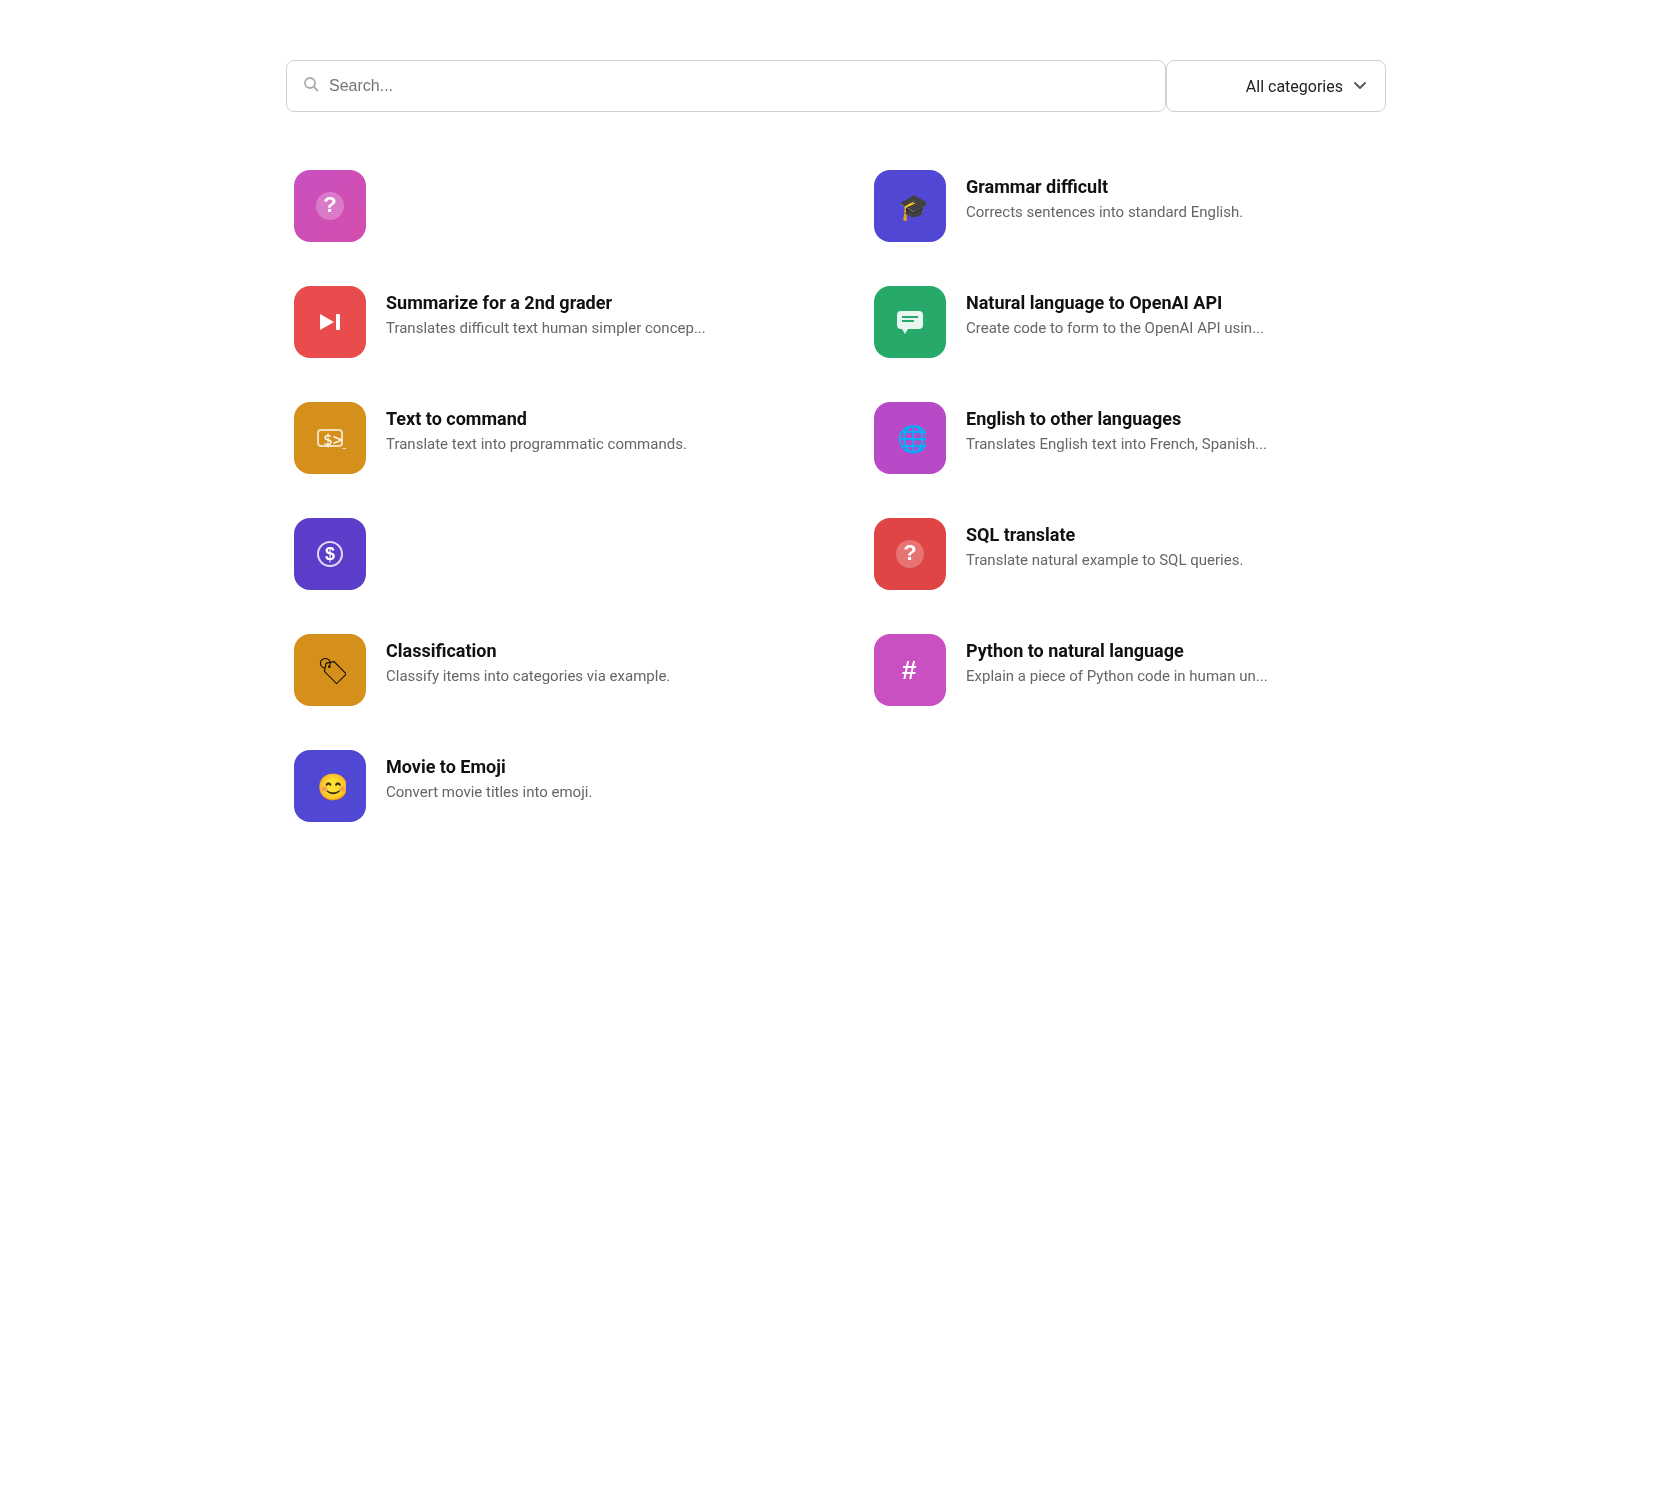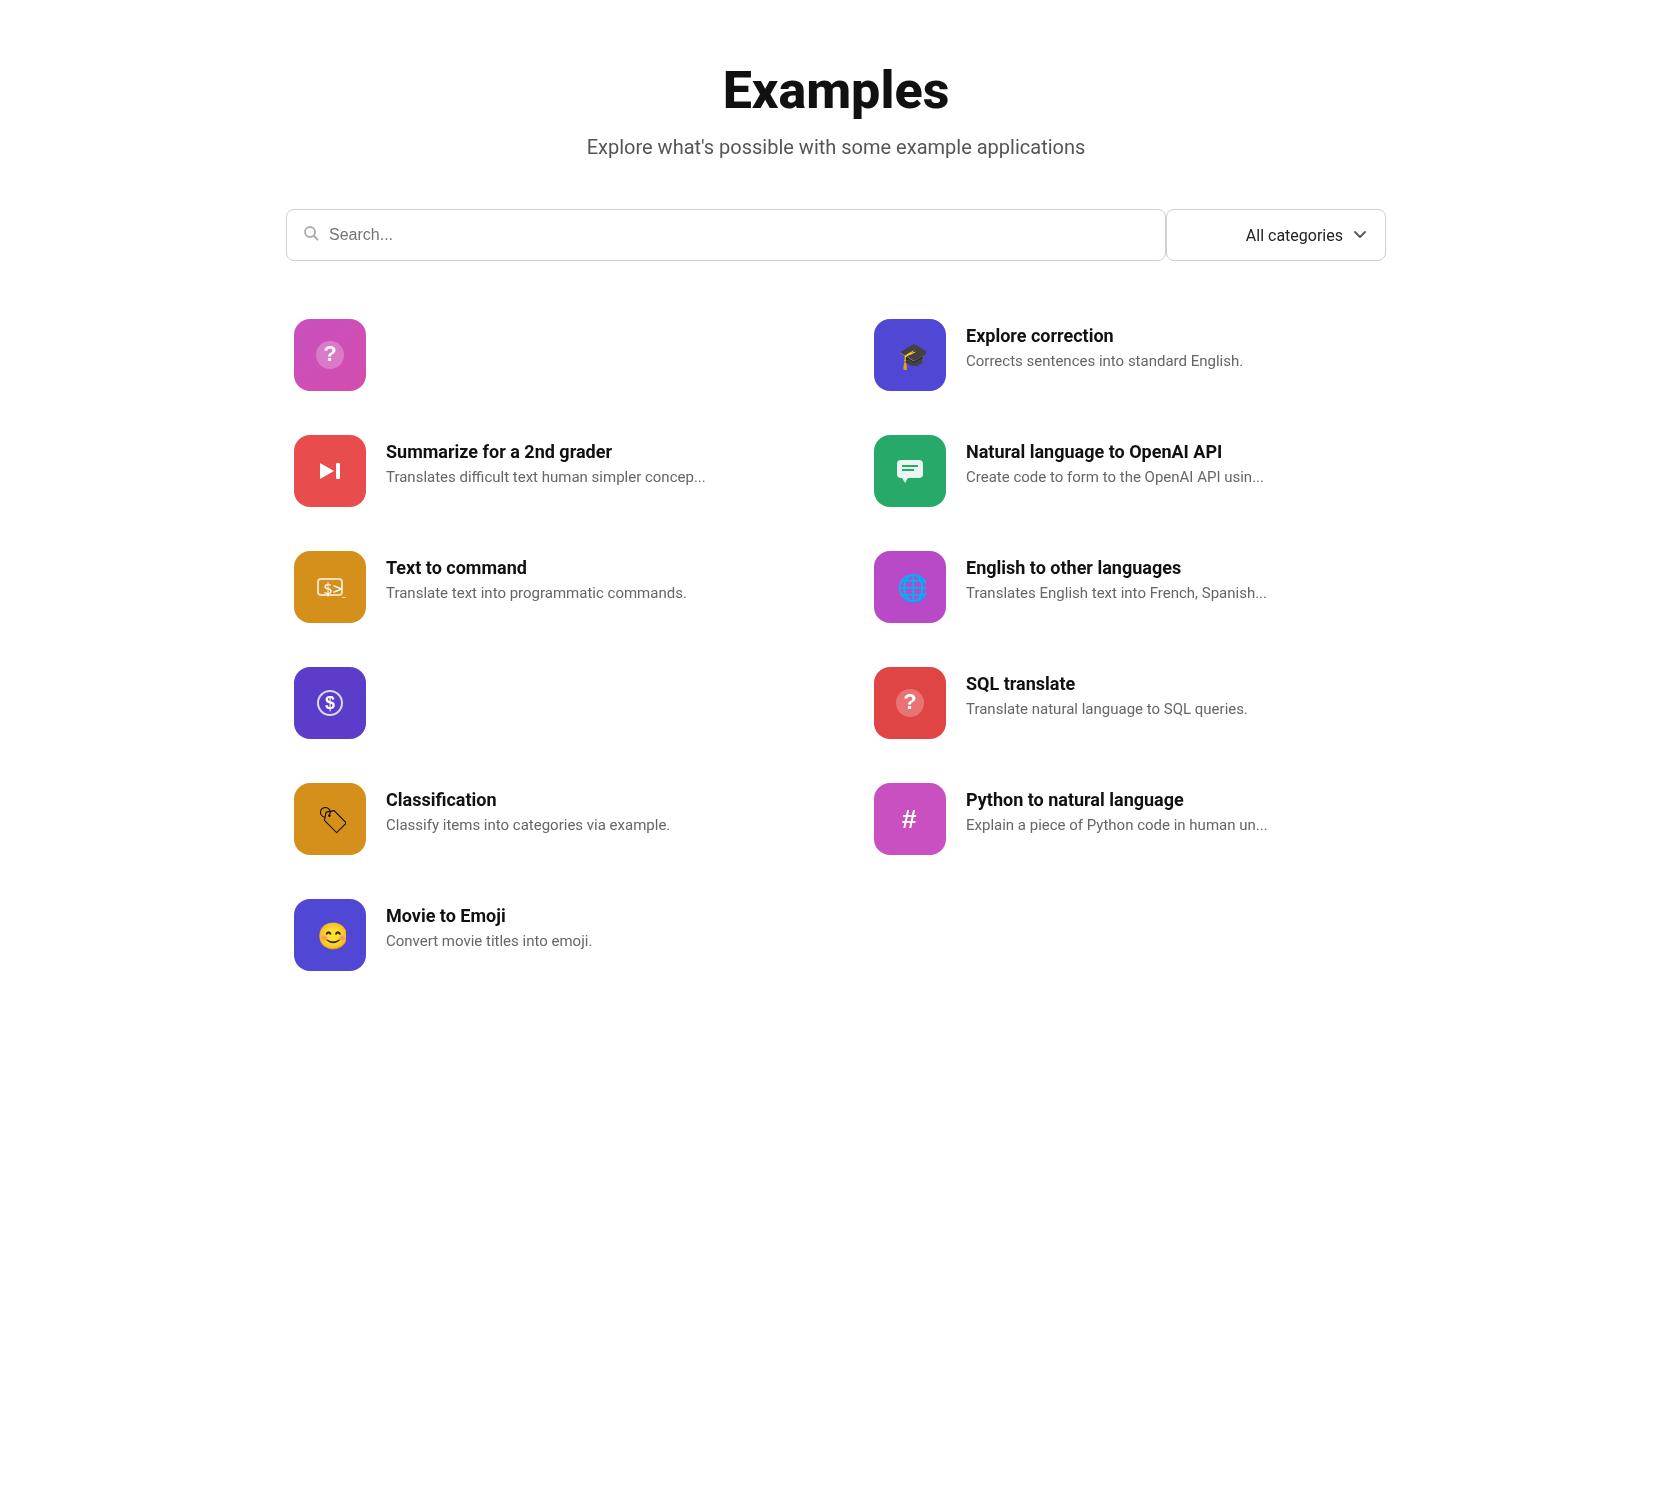--- a/index.html
+++ b/index.html
@@ -154,24 +154,20 @@
     .icon-teal-green { background: #27a96a; }
     .icon-amber { background: #d4901a; }
     .icon-pink-bright { background: #c850c0; }
     .icon-indigo-blue { background: #5048d4; }
   </style>
 </head>
 <body>
 
 <div class="page-container">
 
-  <div class="header">
-    <h1 class="header-title">Examples</h1>
-    <p class="header-subtitle">Explore what's possible with some example applications</p>
-  </div>
 
   <div class="search-row">
     <div class="search-container">
       <span class="search-icon-wrap">
         <svg width="16" height="16" viewBox="0 0 16 16" fill="none" xmlns="http://www.w3.org/2000/svg">
           <circle cx="7" cy="7" r="5" stroke="#aaa" stroke-width="1.8"></circle>
           <line x1="11" y1="11" x2="14.5" y2="14.5" stroke="#aaa" stroke-width="1.8" stroke-linecap="round"></line>
         </svg>
       </span>
       <input class="search-input" type="text" placeholder="Search..." style="">
@@ -196,21 +192,21 @@
           </svg>
       </div>
     </div>
       <div class="example-item">
       <div class="example-icon icon-indigo">
         <svg width="32" height="32" viewBox="0 0 32 32">
             <text x="4" y="26" font-size="26">🎓</text>
           </svg>
       </div>
       <div class="example-text">
-        <div class="example-title">Explore correction</div>
+        <div class="example-title">Grammar difficult</div>
         <div class="example-desc">Corrects sentences into standard English.</div>
       </div>
     </div>
       <div class="example-item">
       <div class="example-icon icon-red">
         <svg width="32" height="32" viewBox="0 0 32 32" fill="none">
             <polygon points="6,8 20,16 6,24" fill="white"></polygon>
             <rect x="22" y="8" width="4" height="16" rx="1" fill="white"></rect>
           </svg>
       </div>
@@ -266,21 +262,21 @@
     </div>
       <div class="example-item">
       <div class="example-icon icon-red-pink">
         <svg width="32" height="32" viewBox="0 0 32 32" fill="none">
             <circle cx="16" cy="16" r="14" fill="rgba(255,255,255,0.25)"></circle>
             <text x="16" y="22" text-anchor="middle" fill="white" font-size="22" font-weight="bold" font-family="Arial">?</text>
           </svg>
       </div>
       <div class="example-text">
         <div class="example-title">SQL translate</div>
-        <div class="example-desc">Translate natural language to SQL queries.</div>
+        <div class="example-desc">Translate natural example to SQL queries.</div>
       </div>
     </div>
       <div class="example-item">
       <div class="example-icon icon-amber">
         <svg width="32" height="32" viewBox="0 0 32 32">
             <text x="3" y="26" font-size="26">🏷</text>
           </svg>
       </div>
       <div class="example-text">
         <div class="example-title">Classification</div>

